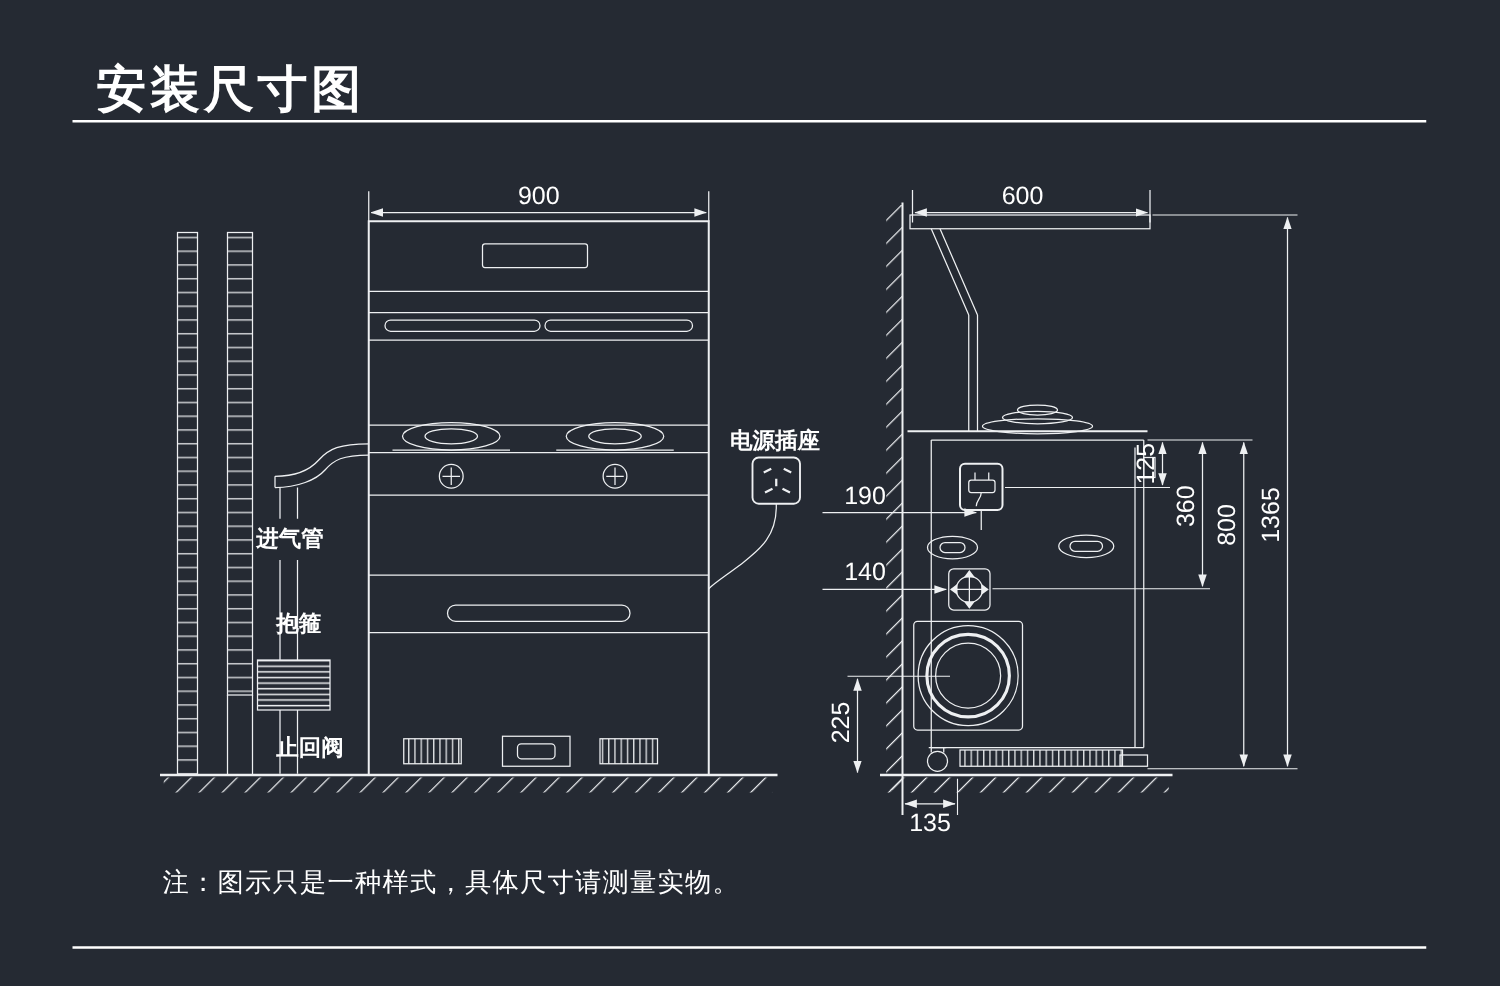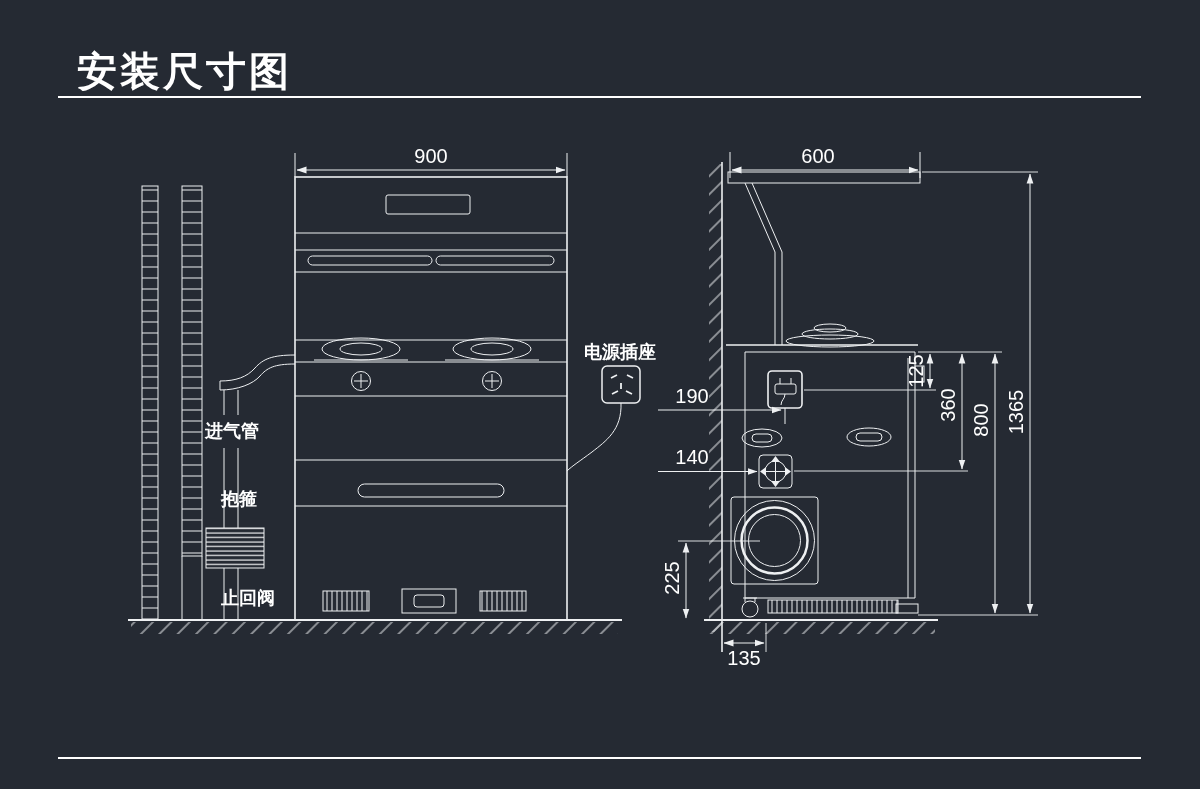--- a/index.html
+++ b/index.html
@@ -226,15 +226,16 @@
       <text class="dim" x="692" y="464" text-anchor="middle">140</text>
       <text class="dim" transform="translate(679,578) rotate(-90)" text-anchor="middle">225</text>
       <text class="dim" x="744" y="665" text-anchor="middle">135</text>
       <text class="dim" transform="translate(923,371) rotate(-90)" text-anchor="middle">125</text>
       <text class="dim" transform="translate(955,405) rotate(-90)" text-anchor="middle">360</text>
       <text class="dim" transform="translate(988,420) rotate(-90)" text-anchor="middle">800</text>
       <text class="dim" transform="translate(1023,412) rotate(-90)" text-anchor="middle">1365</text>
     </g>
   </svg>
 
+  <div class="note">注：图示只是一种样式，具体尺寸请测量实物。</div>
   <div class="rule rule-bottom"></div>
 
 </div>
 
 </body></html>

